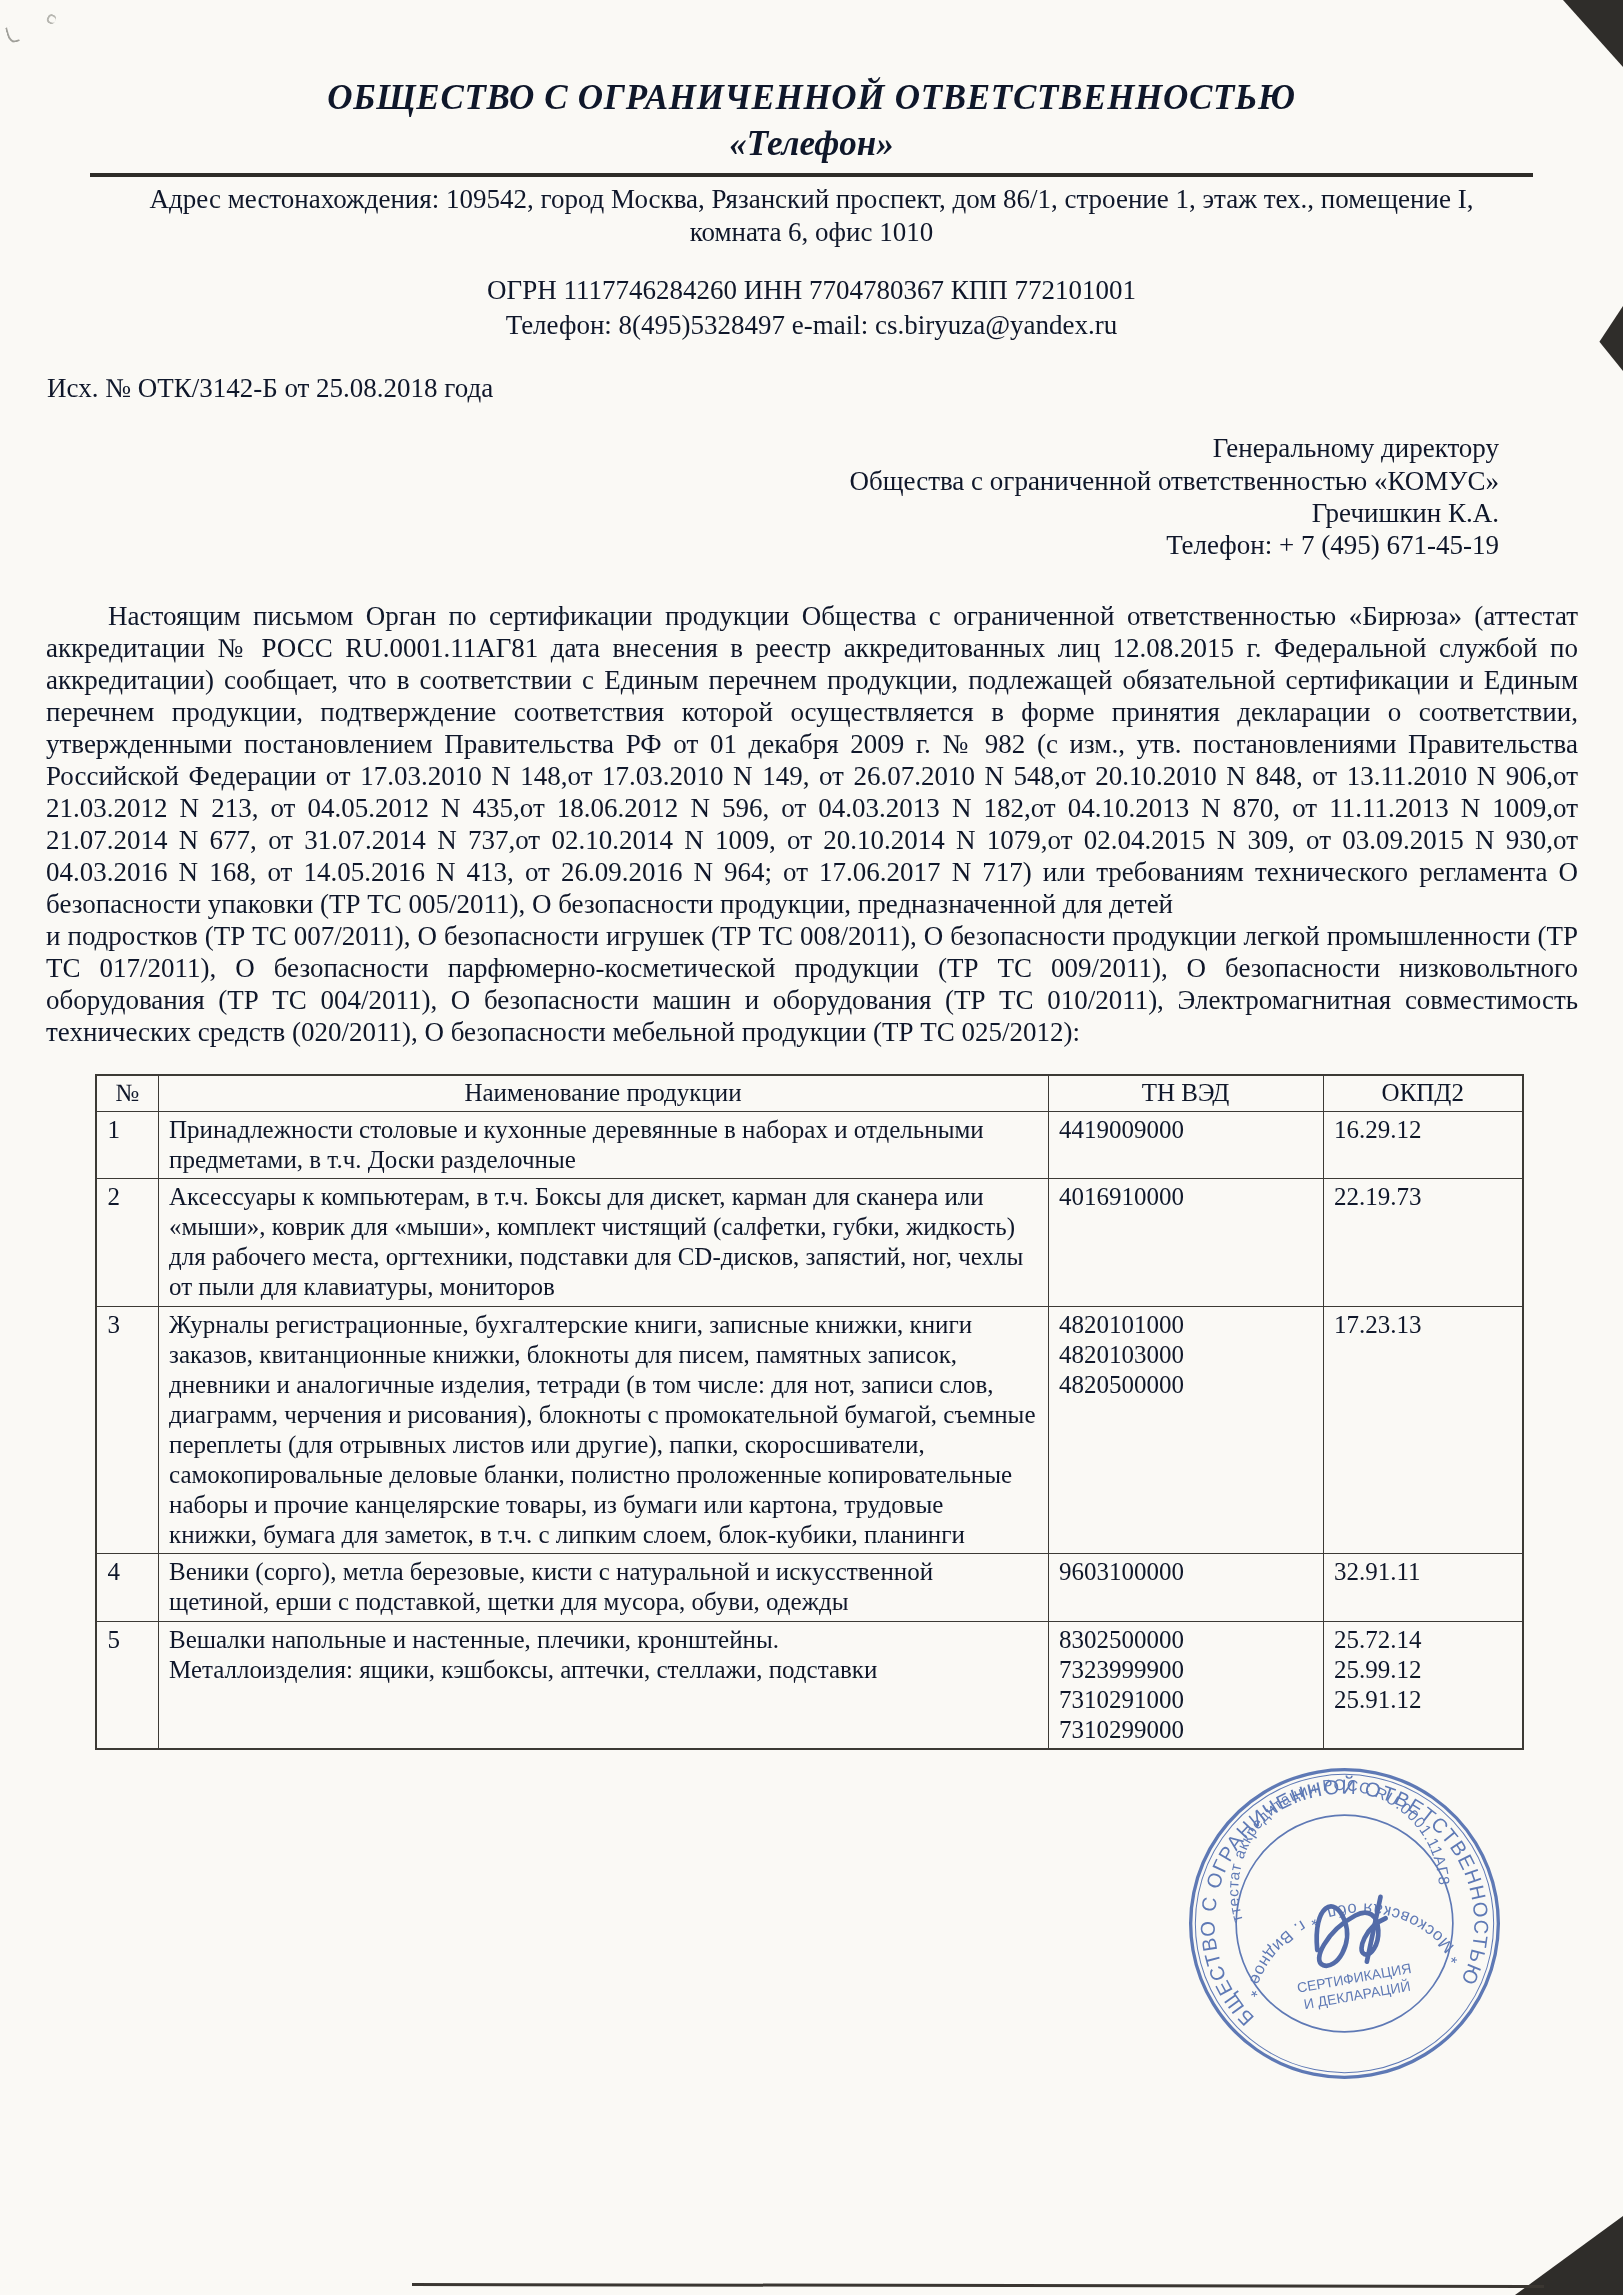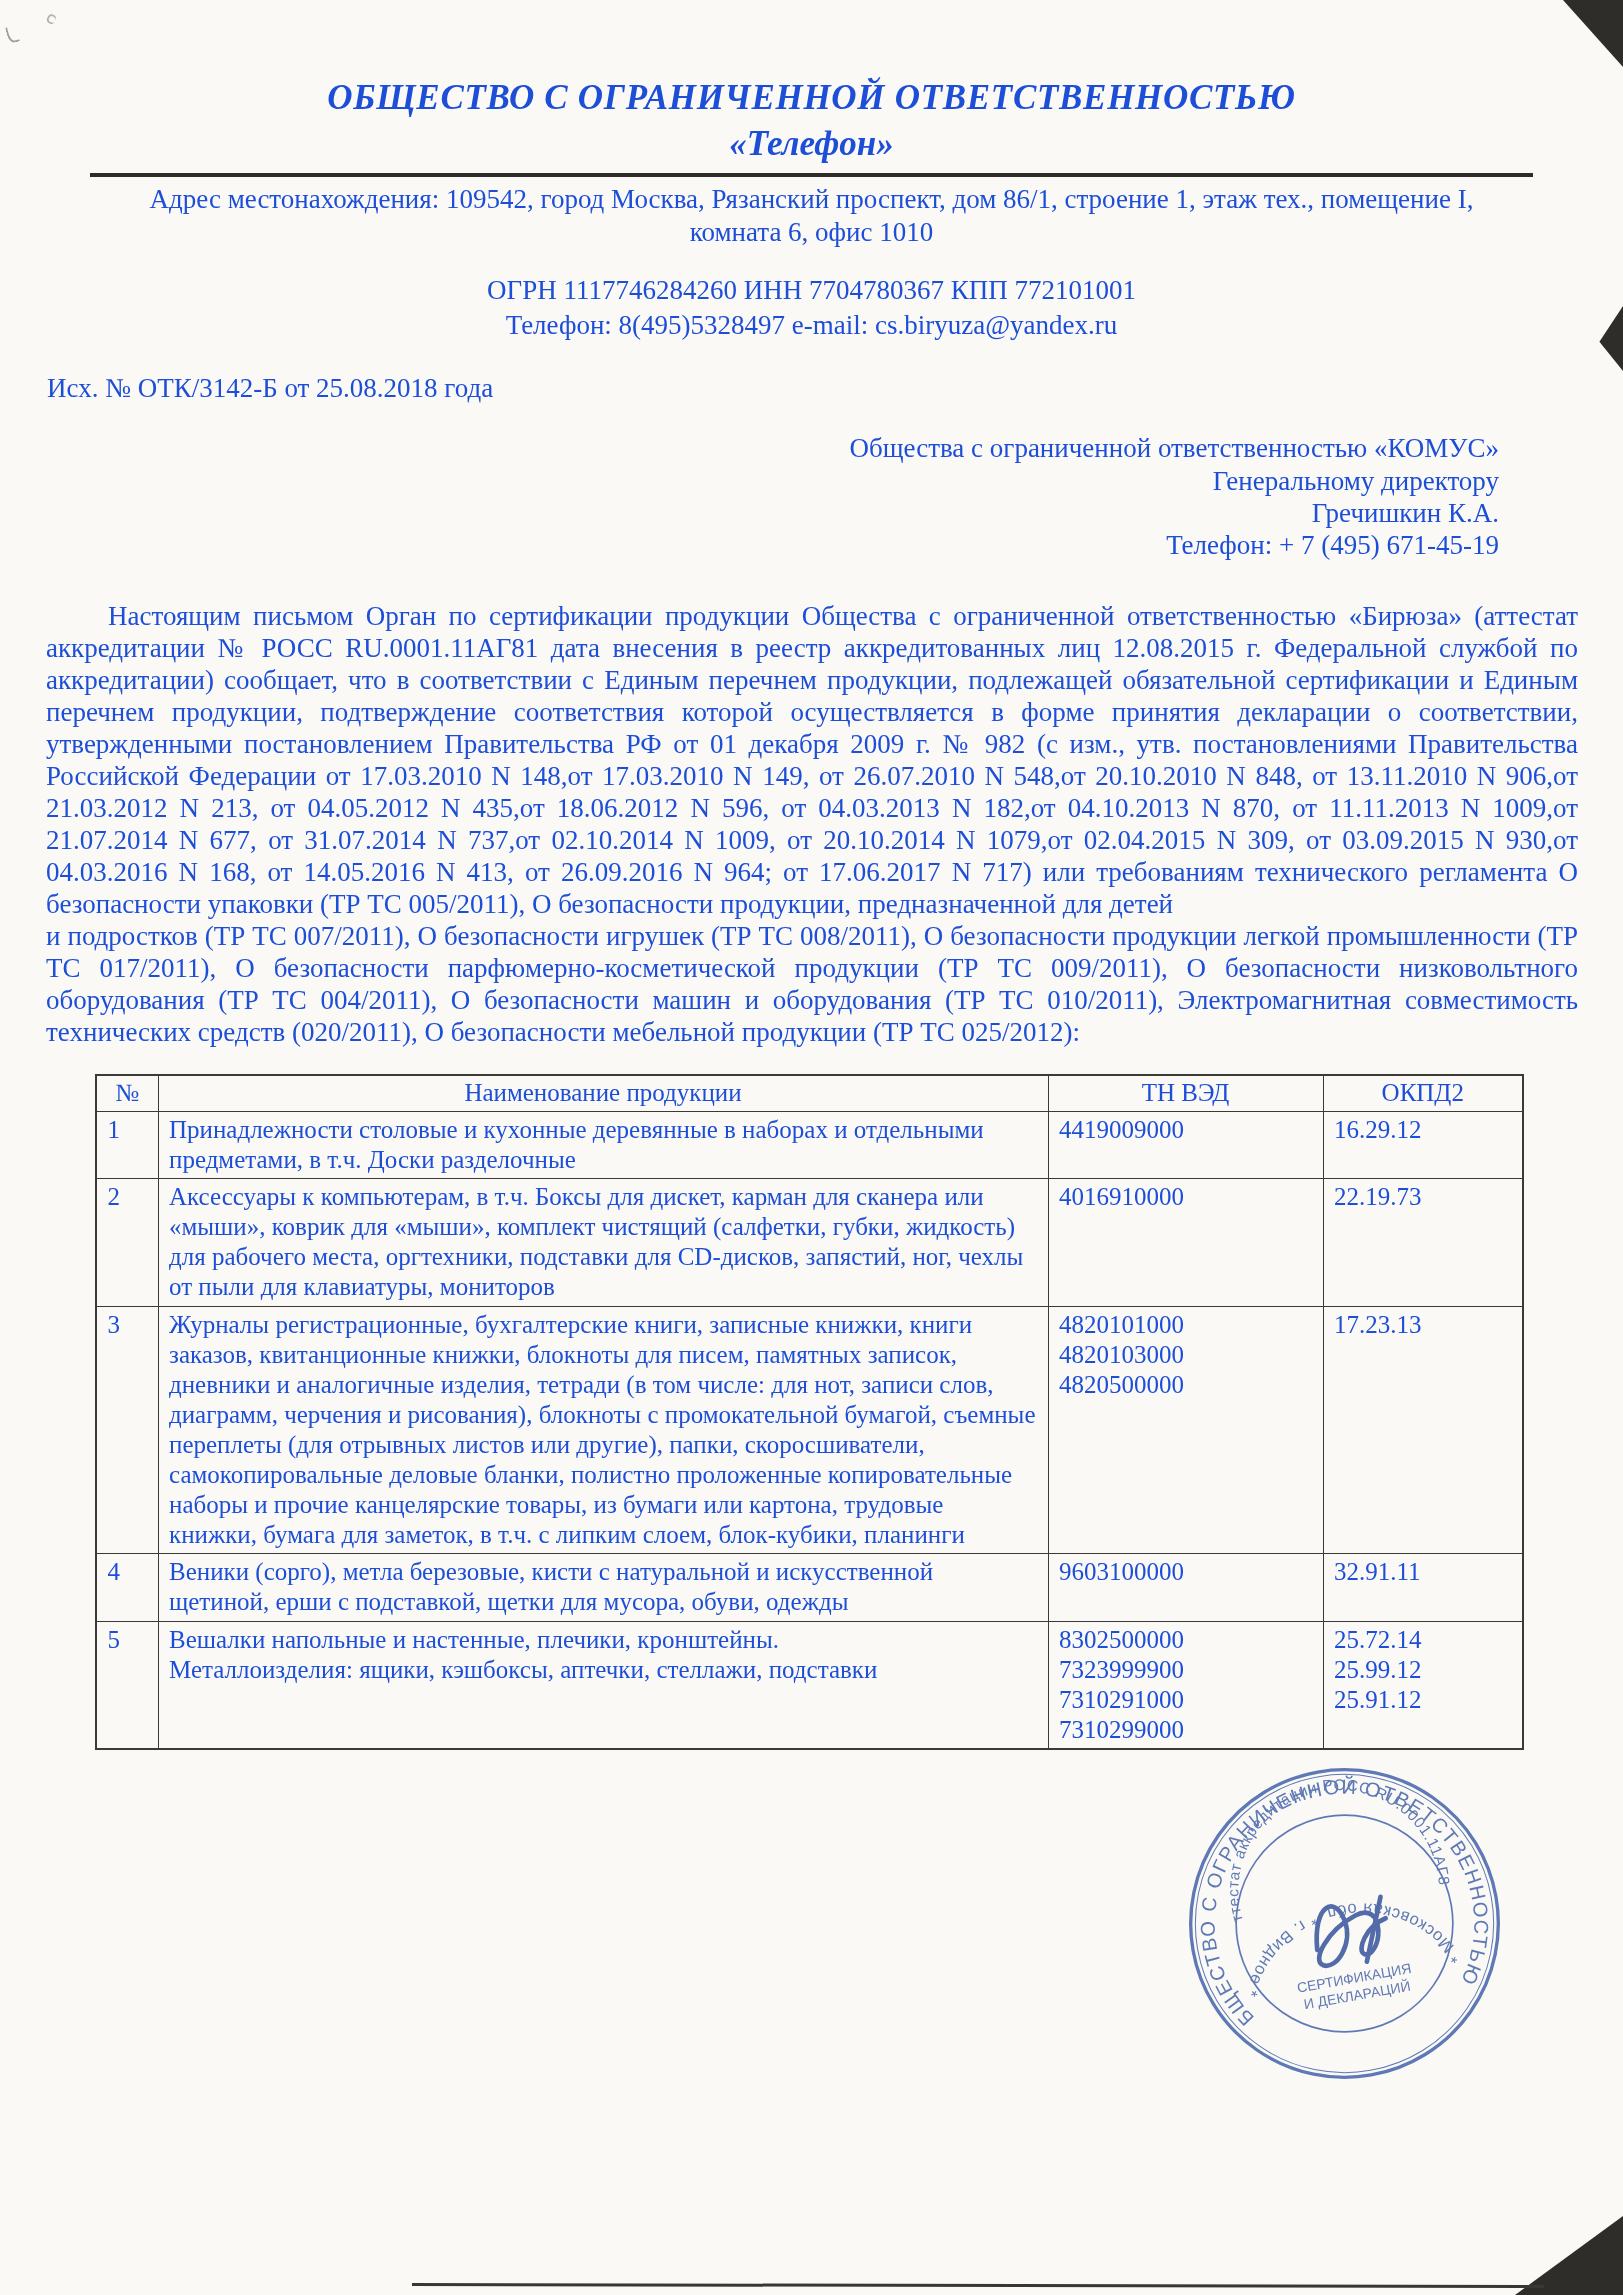--- a/index.html
+++ b/index.html
@@ -1,20 +1,20 @@
 <!DOCTYPE html>
 <html style="font-size:10.5px"><head>
 <meta charset="utf-8">
 <style>
   * { margin:0; padding:0; box-sizing:border-box; }
   html, body { width:1623px; }
   body { background:#dededa; font-family:"Liberation Serif","DejaVu Serif",serif; }
   .page {
     position:relative; width:1623px; height:2295px;
-    background:#faf9f5; color:#1d4ed8; overflow:hidden;
+    background:#faf9f5; color:#0f172a; overflow:hidden;
     font-size:27px; line-height:1.2;
   }
   .org-title {
     margin-top:77px; text-align:center;
     font-weight:bold; font-style:italic; font-size:35px; letter-spacing:0.7px;
   }
   .org-subtitle {
     margin-top:3.9px; text-align:center;
     font-weight:bold; font-style:italic; font-size:35px;
   }
@@ -85,22 +85,22 @@
 
   <div class="org-title">ОБЩЕСТВО С ОГРАНИЧЕННОЙ ОТВЕТСТВЕННОСТЬЮ</div>
   <div class="org-subtitle">«Телефон»</div>
   <div class="header-rule"></div>
   <div class="addr">Адрес местонахождения: 109542, город Москва, Рязанский проспект, дом 86/1, строение 1, этаж тех., помещение I, комната 6, офис 1010</div>
   <div class="reg-line">ОГРН 1117746284260 ИНН 7704780367 КПП 772101001</div>
   <div class="contact-line">Телефон: 8(495)5328497 e-mail: cs.biryuza@yandex.ru</div>
   <div class="outgoing">Исх. № ОТК/3142-Б от 25.08.2018 года</div>
 
   <div class="recipient">
+    <div>Генеральному директору</div>
     <div>Общества с ограниченной ответственностью «КОМУС»</div>
-    <div>Генеральному директору</div>
     <div>Гречишкин К.А.</div>
     <div>Телефон: + 7 (495) 671-45-19</div>
   </div>
 
   <p class="body-p first">Настоящим письмом Орган по сертификации продукции Общества с ограниченной ответственностью «Бирюза» (аттестат аккредитации № РОСС RU.0001.11АГ81 дата внесения в реестр аккредитованных лиц  12.08.2015 г. Федеральной службой по аккредитации) сообщает, что в соответствии с Единым перечнем продукции, подлежащей обязательной сертификации и Единым перечнем продукции, подтверждение соответствия которой осуществляется в форме принятия декларации о соответствии, утвержденными постановлением Правительства РФ от 01 декабря 2009 г. № 982 (с изм., утв. постановлениями Правительства Российской Федерации от 17.03.2010 N 148,от 17.03.2010 N 149, от 26.07.2010 N 548,от 20.10.2010 N 848, от 13.11.2010 N 906,от 21.03.2012 N 213, от 04.05.2012 N 435,от 18.06.2012 N 596, от 04.03.2013 N 182,от 04.10.2013 N 870, от 11.11.2013 N 1009,от 21.07.2014 N 677, от 31.07.2014 N 737,от 02.10.2014 N 1009, от 20.10.2014 N 1079,от 02.04.2015 N 309, от 03.09.2015 N 930,от 04.03.2016 N 168, от 14.05.2016 N 413, от 26.09.2016 N 964; от 17.06.2017 N 717) или требованиям технического регламента О безопасности упаковки (ТР ТС 005/2011), О безопасности продукции, предназначенной для детей</p>
   <p class="body-p cont">и подростков (ТР ТС 007/2011), О безопасности игрушек (ТР ТС 008/2011), О безопасности продукции легкой промышленности (ТР ТС 017/2011), О безопасности парфюмерно-косметической продукции (ТР ТС 009/2011), О безопасности низковольтного оборудования (ТР ТС 004/2011), О безопасности машин и оборудования (ТР ТС 010/2011), Электромагнитная совместимость технических средств (020/2011), О безопасности мебельной продукции (ТР ТС 025/2012):</p>
 
   <table class="products">
     <colgroup>
       <col class="c-num">

